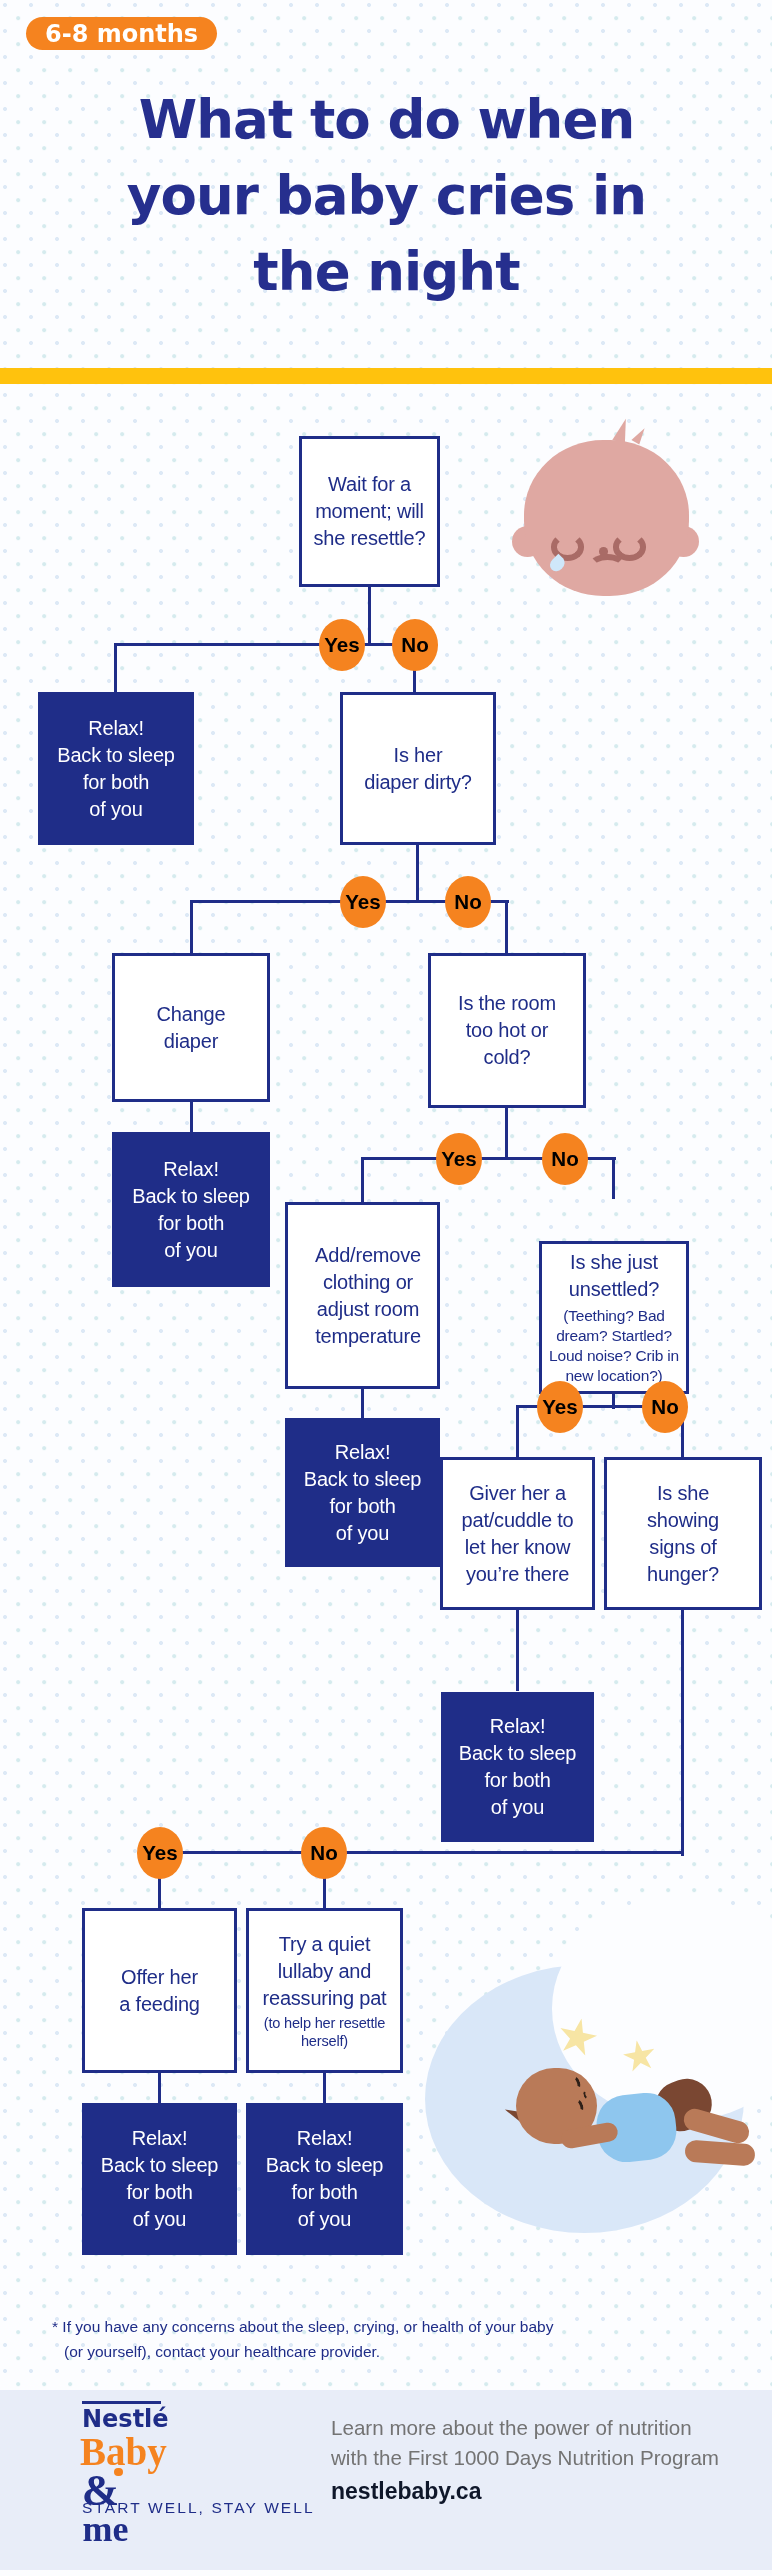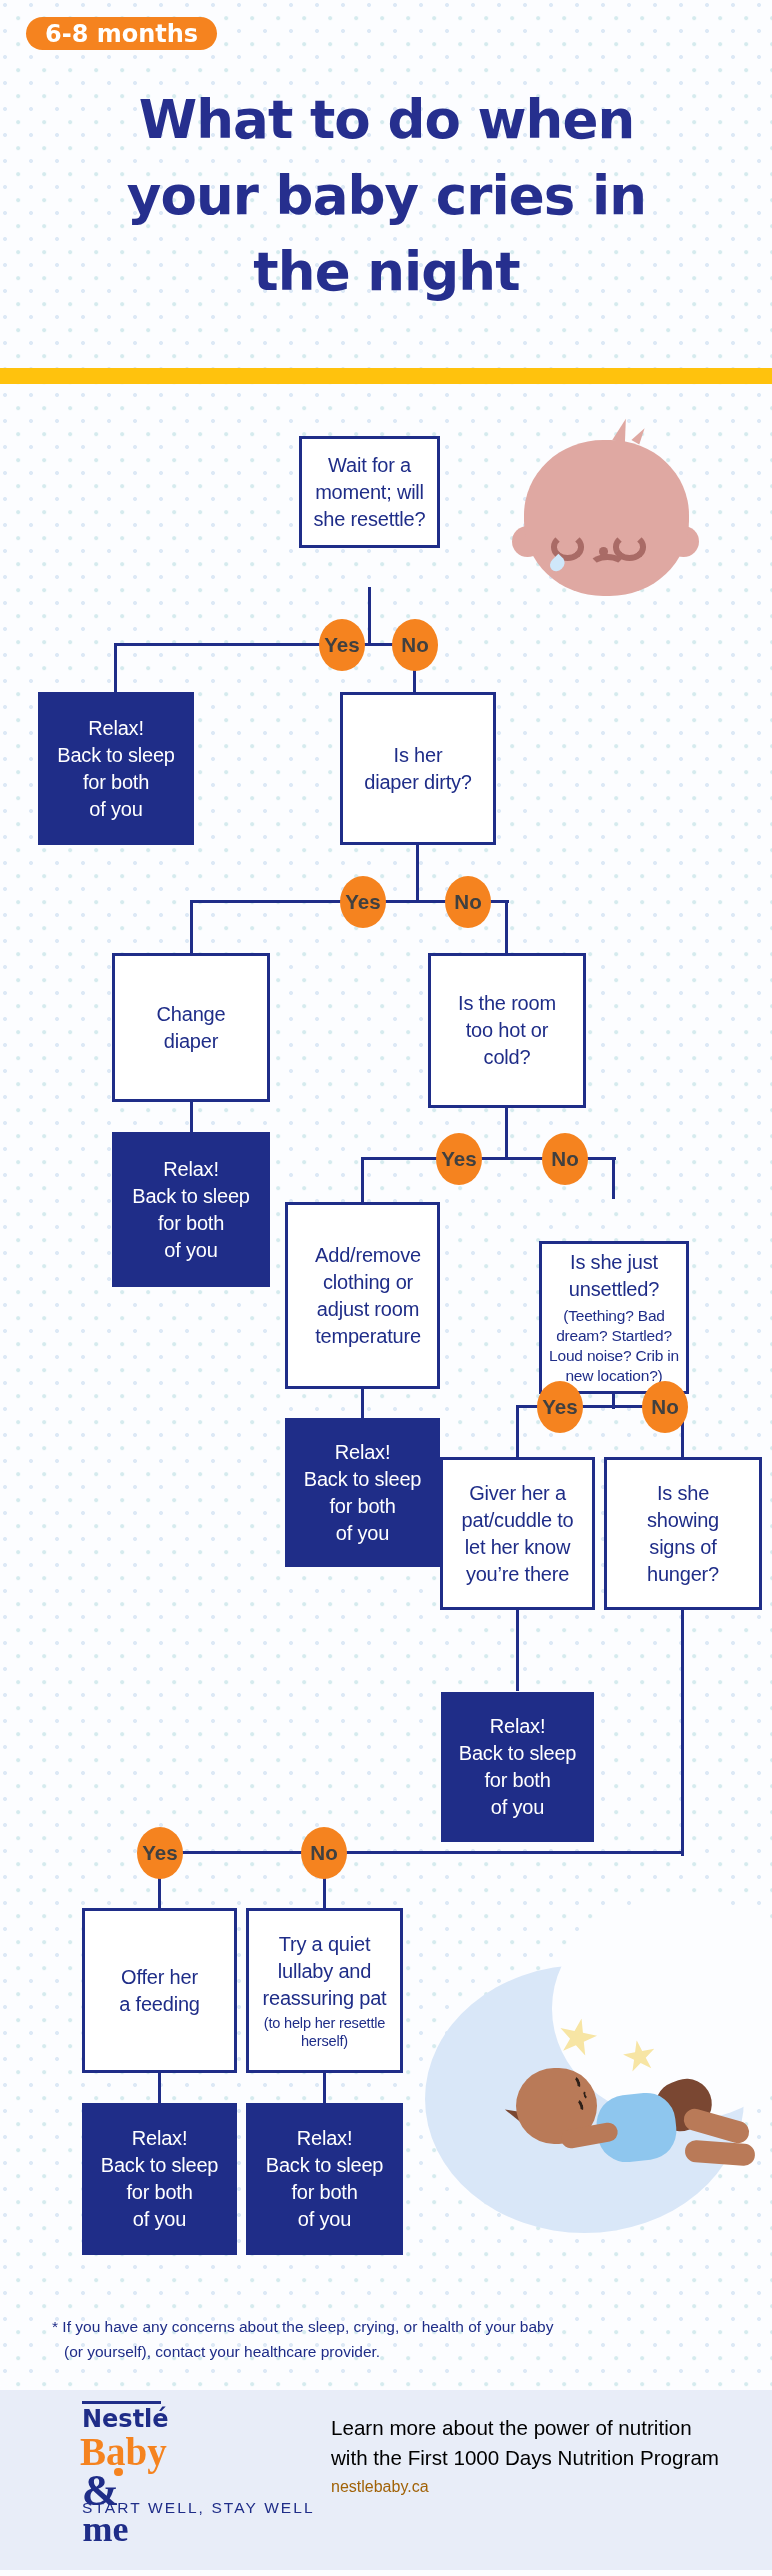--- a/index.html
+++ b/index.html
@@ -35,21 +35,21 @@
   }
   .dbox{
     position:absolute;box-sizing:border-box;background:#1f2d88;
     display:flex;align-items:center;justify-content:center;
     color:#ffffff;text-align:center;font-size:20px;line-height:27px;letter-spacing:-0.2px;
   }
   .note{font-size:15.5px;line-height:20px;margin-top:3.4px;}
   .note2{font-size:14.6px;line-height:18px;margin-top:2.6px;}
   .oval{
     position:absolute;width:46px;height:52px;border-radius:50%;background:#f5831f;
-    color:#404040;font-weight:bold;font-size:20.6px;display:flex;align-items:center;justify-content:center;
+    color:#000000;font-weight:bold;font-size:20.6px;display:flex;align-items:center;justify-content:center;
   }
   
   .face-head{left:8.6px;top:14.6px;width:165px;height:156px;background:#dfa8a2;border-radius:48%;}
   .ear{width:31px;height:31px;background:#dfa8a2;border-radius:50%;}
   .tuft{width:0;height:0;border-left:8.6px solid transparent;border-right:5.2px solid transparent;border-bottom:24px solid #dfa8a2;}
   .eye{width:33px;height:27.5px;border:6.9px solid #a96b66;border-top-color:transparent;border-radius:50%;box-sizing:border-box;}
   .nose{width:8.6px;height:8.6px;background:#a96b66;border-radius:50%;}
   .mouth{width:39px;height:26px;border:6px solid transparent;border-top:6px solid #a96b66;border-radius:50%;box-sizing:border-box;}
   .tear{width:13px;height:15.5px;background:#cfe7fa;border-radius:0 50% 50% 50%;transform:rotate(45deg);}
   
@@ -63,22 +63,22 @@
   .footnote{color:#1f2d88;font-size:15.5px;}
   .footer{left:0;top:2390px;width:773px;height:180px;background:#e8edf8;}
   .nestle{color:#1f2d88;font-weight:bold;font-size:24px;font-family:"DejaVu Sans",sans-serif;}
   .nestle-bar{background:#1f2d88;}
   .brandrow{display:flex;align-items:flex-start;font-family:Liberation Serif, serif;flex-direction:column;}
   .b-baby{color:#f5831f;font-weight:bold;font-size:39px;line-height:39px;}
   .b-amp{color:#1f2d88;font-weight:bold;font-size:45px;line-height:39px;position:relative;margin-left:1.7px;}
   .b-dot{position:absolute;right:-3.4px;top:-3.4px;width:8.6px;height:8.6px;border-radius:50%;background:#f5831f;}
   .b-me{color:#1f2d88;font-weight:bold;font-size:36px;line-height:38px;margin-left:2.6px;}
   .tagline{color:#1f2d88;font-size:15.5px;letter-spacing:2.1px;}
-  .fmsg{color:#000000;font-size:20.6px;line-height:30px;}
-  .fsite{color:#a16207;font-size:16px;font-weight:normal;}
+  .fmsg{color:#737373;font-size:20.6px;line-height:30px;}
+  .fsite{color:#0f172a;font-size:23px;font-weight:bold;}
 </style>
 </head>
 <body>
 
 <div class="page">
 
   <div class="abs badge">6-8 months</div>
   <div class="abs title pre">What to do when
 your baby cries in
 the night</div>
@@ -103,21 +103,21 @@
   <div class="line v" style="left:681px;top:1608px;height:248px;"></div>
   <div class="line h" style="left:158px;top:1851px;width:526px;"></div>
   <div class="line v" style="left:158px;top:1853px;height:55px;"></div>
   <div class="line v" style="left:323px;top:1853px;height:55px;"></div>
   <div class="line v" style="left:190px;top:1101px;height:31px;"></div>
   <div class="line v" style="left:361px;top:1388px;height:30px;"></div>
   <div class="line v" style="left:516px;top:1608px;height:83px;"></div>
   <div class="line v" style="left:158px;top:2071px;height:32px;"></div>
   <div class="line v" style="left:323px;top:2071px;height:32px;"></div>
 
-  <div class="wbox pre" style="left:299px;top:436px;width:141px;height:112px;">Wait for a
+  <div class="wbox pre" style="left:299px;top:436px;width:141px;height:151px;">Wait for a
 moment; will
 she resettle?</div>
   <div class="dbox pre" style="left:38px;top:692px;width:156px;height:153px;">Relax!
 Back to sleep
 for both
 of you</div>
   <div class="wbox pre" style="left:340px;top:692px;width:156px;height:153px;">Is her
 diaper dirty?</div>
   <div class="wbox pre" style="left:112px;top:953px;width:158px;height:149px;">Change
 diaper</div>

